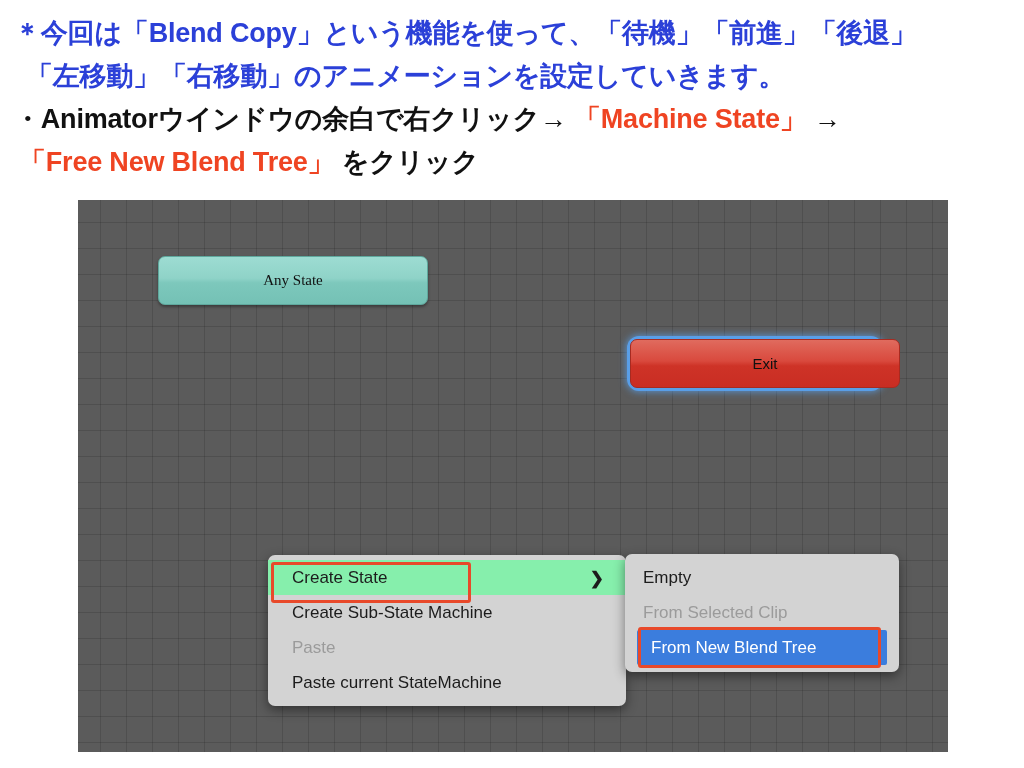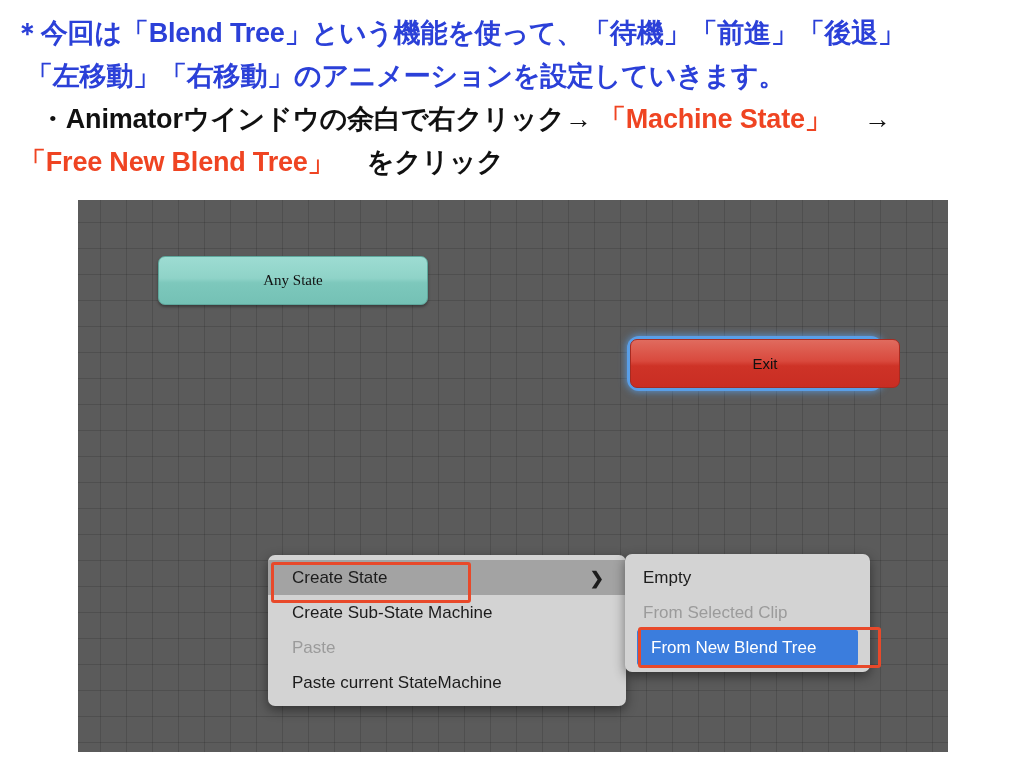--- a/index.html
+++ b/index.html
@@ -30,21 +30,21 @@
     font-weight: bold;
     line-height: 43px;
     white-space: nowrap;
     letter-spacing: -0.2px;
   }
   .cap-line.l1 { padding-left: 14px; }
   .cap-line.l2 { padding-left: 26px; }
   .cap-line.l3 { padding-left: 14px; }
   .cap-line.l4 { padding-left: 19px; }
   .blue  { color: #2b40d8; }
-  .black { color: #111111; margin-left: 25px; }
+  .black { color: #111111; }
   .red   { color: #ef4422; }
 
   
   #animator-canvas {
     position: absolute;
     left: 78px;
     top: 200px;
     width: 870px;
     height: 552px;
     background-color: #5b5b5b;
@@ -113,21 +113,21 @@
   }
   .menu-row {
     position: relative;
     height: 35px;
     display: flex;
     align-items: center;
     padding-left: 24px;
     box-sizing: border-box;
     white-space: nowrap;
   }
-  .menu-row.highlight { background: #a3a3a3; }
+  .menu-row.highlight { background: #86efac; }
   .menu-row.disabled  { color: #9b9b9b; }
   .submenu-arrow {
     position: absolute;
     right: 22px;
     top: 50%;
     transform: translateY(-50%);
     font-size: 17px;
     font-weight: bold;
     color: #1c1c1c;
     line-height: 1;
@@ -144,21 +144,21 @@
     top: 2px;
     width: 200px;
     height: 41px;
   }
 
   
   #submenu {
     position: absolute;
     left: 547px;   
     top: 354px;    
-    width: 245px;
+    width: 274px;
     background: #d3d3d3;
     border-radius: 7px;
     box-shadow: 0 4px 12px rgba(0,0,0,0.45);
     padding: 6px 0 7px 0;
     box-sizing: border-box;
     font-size: 17px;
     color: #1c1c1c;
   }
   .sub-row {
     position: relative;
@@ -182,21 +182,21 @@
     top: -3px;
     width: 243px;
     height: 41px;
   }
 </style>
 </head>
 <body>
 
 <div id="caption">
   <div class="cap-line l1">
-    <span class="blue">＊今回は「Blend Tree」という機能を使って、「待機」「前進」「後退」</span>
+    <span class="blue">＊今回は「Blend Copy」という機能を使って、「待機」「前進」「後退」</span>
   </div>
   <div class="cap-line l2">
     <span class="blue">「左移動」「右移動」のアニメーションを設定していきます。</span>
   </div>
   <div class="cap-line l3">
     <span class="black">・Animatorウインドウの余白で右クリック→ </span><span class="red">「Machine State」</span><span class="black"> →</span>
   </div>
   <div class="cap-line l4">
     <span class="red">「Free New Blend Tree」</span><span class="black"> をクリック</span>
   </div>

